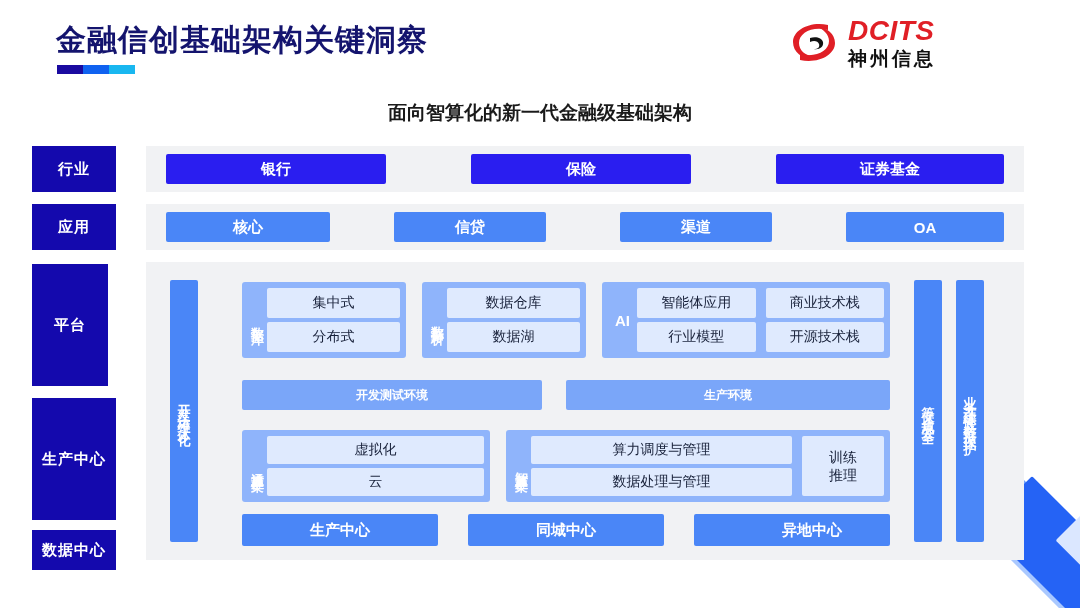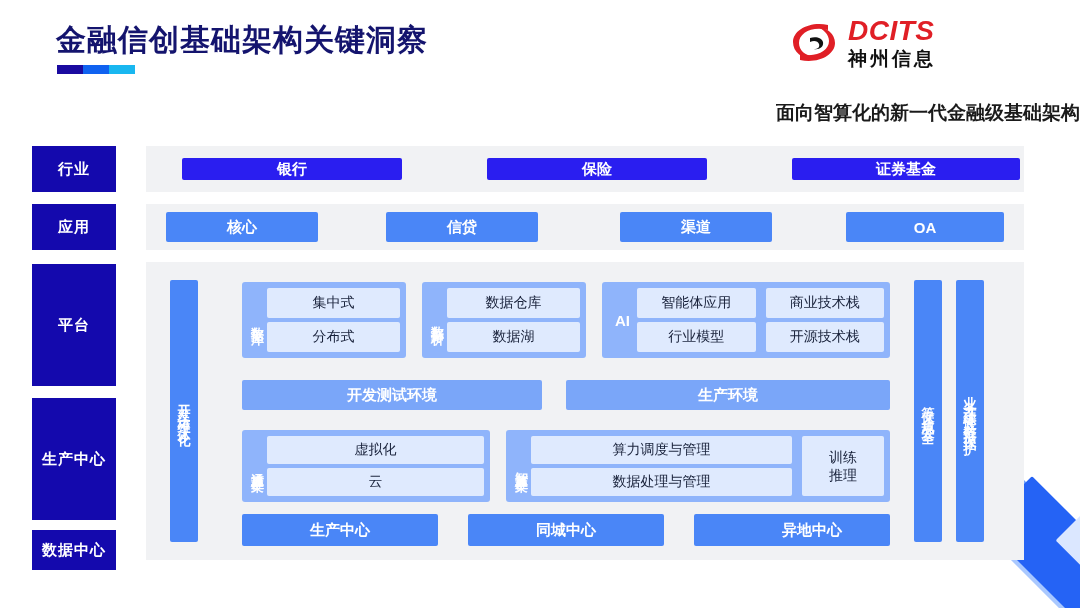--- a/index.html
+++ b/index.html
@@ -44,58 +44,58 @@
   .ab3 { background: #19b7f0; }
 
   .logo { position: absolute; right: 36px; top: 16px; display: flex; align-items: center; gap: 8px; }
   .logo-mark { width: 52px; height: 52px; position: relative; }
   .logo-text { display: flex; flex-direction: column; line-height: 1; }
   .logo-en { font-size: 28px; font-weight: 700; color: #e01f26; letter-spacing: 0.5px; font-style: italic; }
   .logo-cn { font-size: 19px; font-weight: 700; color: #111111; letter-spacing: 3px; margin-top: 4px; }
 
   .subtitle {
     position: absolute; left: 0; top: 100px; width: 1080px;
-    text-align: right; font-size: 19px; font-weight: 700; color: #1a1a1a;
+    text-align: center; font-size: 19px; font-weight: 700; color: #1a1a1a;
   }
 
   
   .side-label {
     position: absolute; left: 32px;
     background: #1409ad; color: #ffffff;
     display: flex; align-items: center; justify-content: center;
     font-size: 15px; font-weight: 700; letter-spacing: 1px;
   }
   .sl-industry { top: 146px; width: 84px; height: 46px; }
   .sl-app      { top: 204px; width: 84px; height: 46px; }
-  .sl-platform { top: 264px; width: 84px; height: 122px; }
+  .sl-platform { top: 264px; width: 76px; height: 122px; }
   .sl-infra    { top: 398px; width: 84px; height: 122px; }
   .sl-dc       { top: 530px; width: 84px; height: 40px; }
 
   
   .row-panel {
     position: absolute; left: 146px; width: 878px;
     background: #f1f2f4; display: flex; align-items: center;
   }
   .rp-industry { top: 146px; height: 46px; }
   .rp-app      { top: 204px; height: 46px; }
 
   .chip {
     display: flex; align-items: center; justify-content: center;
     color: #ffffff; font-weight: 700; border-radius: 2px;
   }
-  .chip-industry { background: #2a1ef0; height: 22px; font-size: 15px; margin-left: 16px; }
+  .chip-industry { background: #2a1ef0; height: 30px; font-size: 15px; }
   .chip-app      { background: #4a86f7; height: 30px; font-size: 15px; }
 
   
   .ind-0 { position: absolute; left: 20px;  width: 220px; }
   .ind-1 { position: absolute; left: 325px; width: 220px; }
   .ind-2 { position: absolute; left: 630px; width: 228px; }
   
-  .app-0 { position: absolute; left: 20px;  width: 152px; }
-  .app-1 { position: absolute; left: 240px; width: 152px; }
+  .app-0 { position: absolute; left: 20px;  width: 164px; }
+  .app-1 { position: absolute; left: 248px; width: 152px; }
   .app-2 { position: absolute; left: 474px; width: 152px; }
   .app-3 { position: absolute; left: 700px; width: 158px; }
 
   
   .main-panel {
     position: absolute; left: 146px; top: 262px;
     width: 878px; height: 298px; background: #f1f2f4;
   }
 
   
@@ -144,21 +144,21 @@
 
   .g-db      { left: 96px;  top: 20px;  width: 164px; height: 76px; }
   .g-da      { left: 276px; top: 20px;  width: 164px; height: 76px; }
   .g-ai      { left: 456px; top: 20px;  width: 288px; height: 76px; }
   .g-compute { left: 96px;  top: 168px; width: 248px; height: 72px; }
   .g-intel   { left: 360px; top: 168px; width: 384px; height: 72px; }
 
   
   .env-bar {
     position: absolute; background: #7aa6f9; color: #ffffff;
-    font-size: 15px; font-weight: 700; border-radius: 2px;
+    font-size: 12px; font-weight: 700; border-radius: 2px;
     display: flex; align-items: center; justify-content: center;
   }
   .env-0 { left: 96px;  top: 118px; width: 300px; height: 30px; }
   .env-1 { left: 420px; top: 118px; width: 324px; height: 30px; }
 
   
   .dc-chip {
     position: absolute; background: #4a86f7; color: #ffffff;
     font-size: 15px; font-weight: 700; border-radius: 2px;
     display: flex; align-items: center; justify-content: center;

